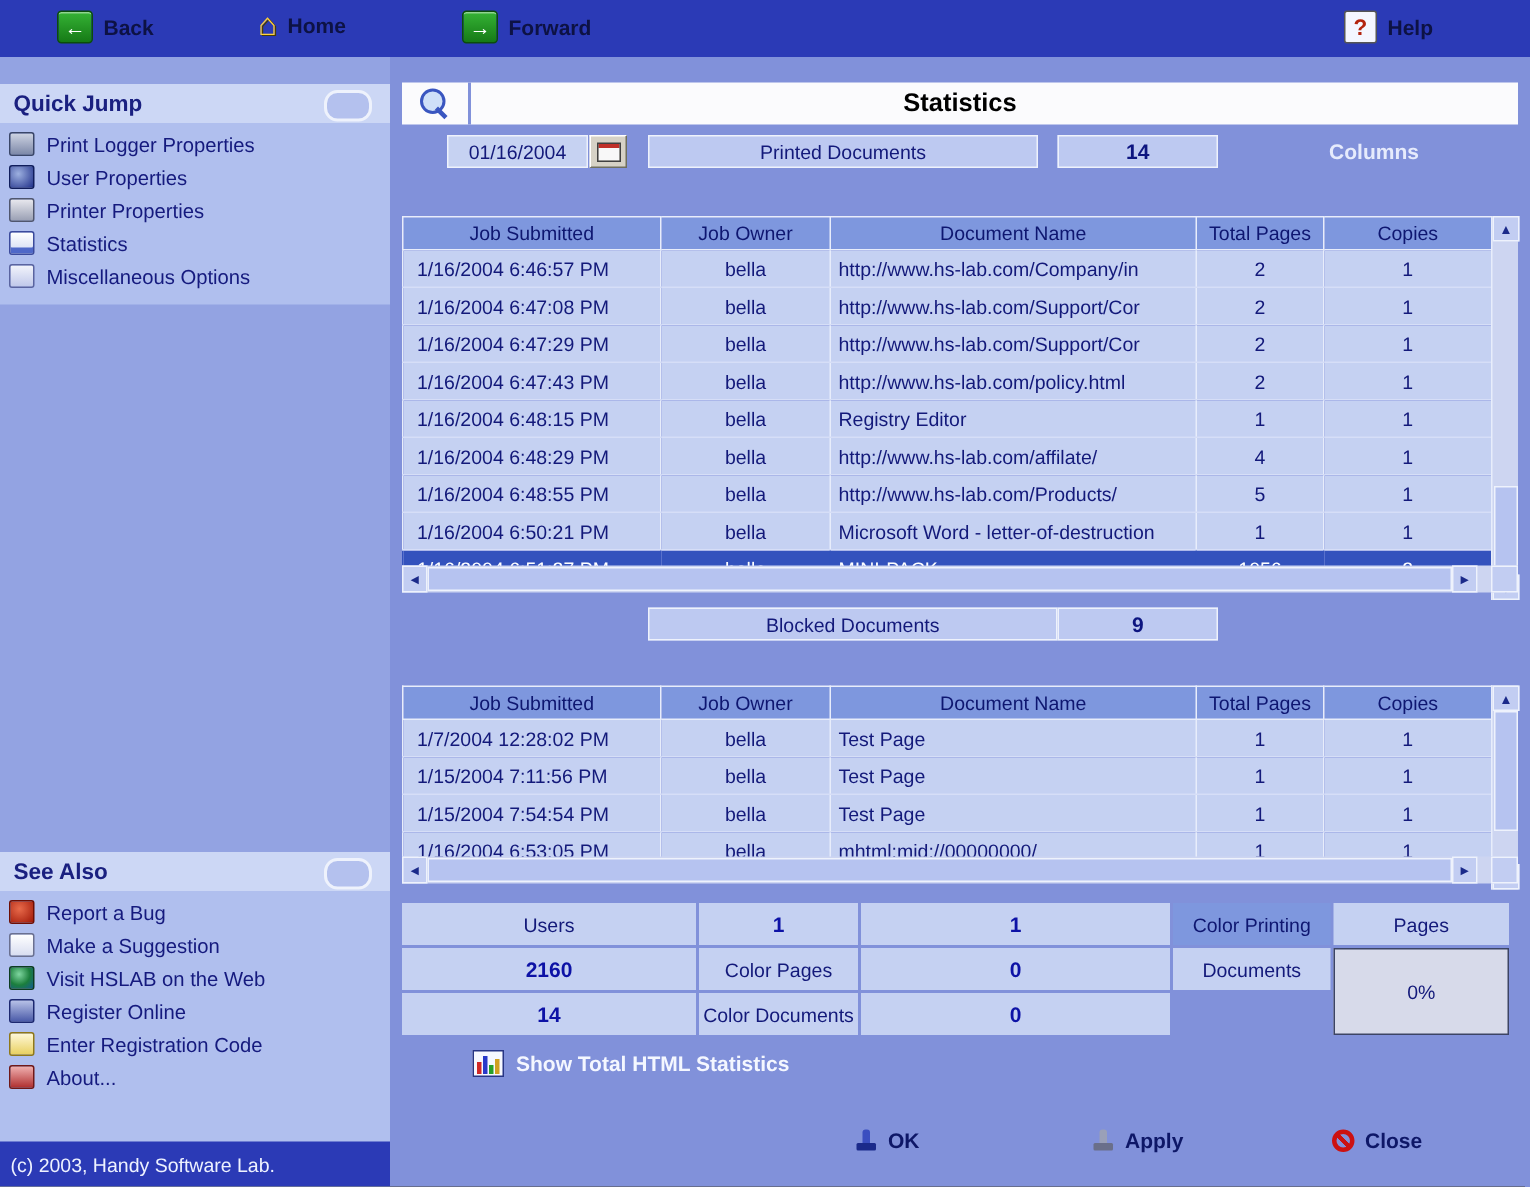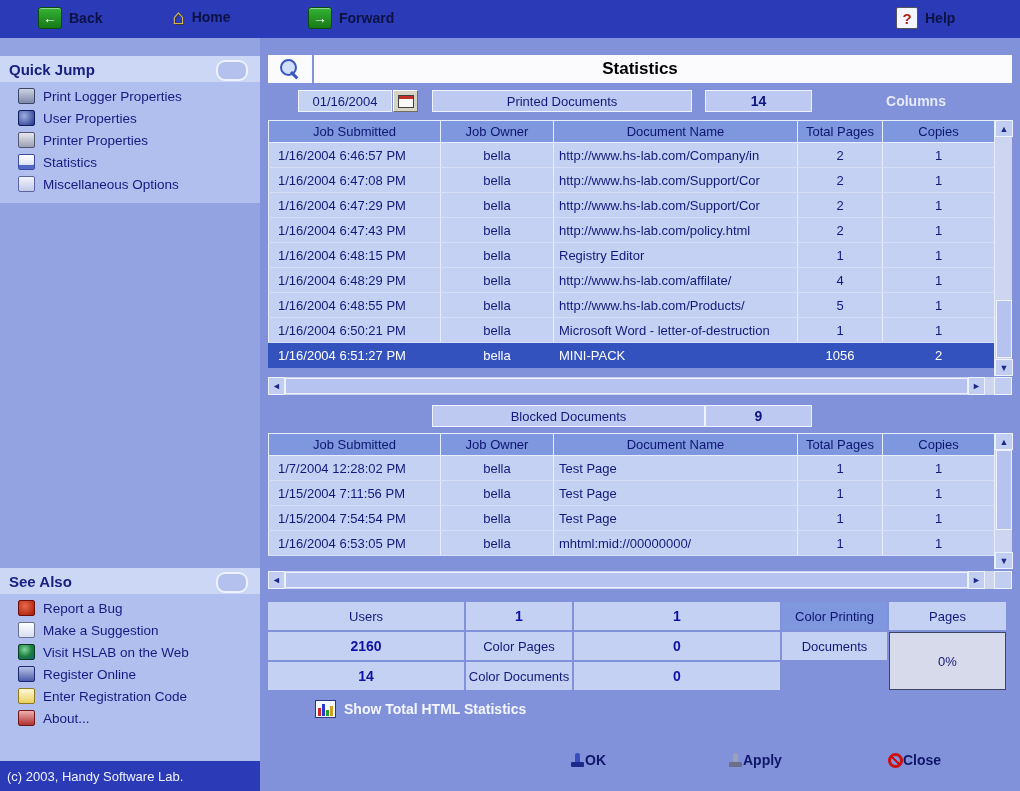--- a/index.html
+++ b/index.html
@@ -19,21 +19,21 @@
           color:#b3240e;font-weight:bold;display:flex;align-items:center;justify-content:center;font-size:15px;}
 
   
   .sidebar{position:absolute;left:0;top:38px;width:260px;height:753px;background:#93a3e2;}
   .side-header{position:absolute;left:0;width:260px;height:26px;background:#ccd7f5;
           display:flex;align-items:center;padding-left:9px;box-sizing:border-box;
           font-weight:bold;font-size:15px;color:#1a2080;}
   .side-header .deco{position:absolute;right:12px;top:4px;width:28px;height:17px;
           border:2px solid #eef2fc;border-radius:9px;background:#b4c1ee;}
   .side-list{position:absolute;left:0;width:260px;background:#b0bfee;margin:0;padding:3px 0 0 0;list-style:none;}
-  .side-item{display:flex;align-items:center;height:22px;padding-left:18px;
+  .side-item{display:flex;align-items:center;height:22px;padding-left:6px;
           font-size:13.5px;color:#151a7e;cursor:pointer;white-space:nowrap;}
   .side-item .sicon{width:15px;height:14px;margin-right:8px;border-radius:2px;flex:none;}
   .logger-properties-icon{background:linear-gradient(#cdd3e2,#7d88a8);border:1px solid #3a4668;}
   .user-properties-icon{background:radial-gradient(circle at 35% 35%,#9db0e0,#20308a);border:1px solid #101d5c;border-radius:50%;}
   .printer-properties-icon{background:linear-gradient(#e8e8ee,#9aa0b4);border:1px solid #50566e;}
   .statistics-icon{background:linear-gradient(#ffffff,#cfd8f2);border:1px solid #3b4a9c;box-shadow:inset 0 -4px 0 #4f68c8;}
   .misc-options-icon{background:linear-gradient(#f2f4fb,#c0c8ea);border:1px solid #5a64a0;}
   .updates-icon{background:linear-gradient(#dfe6fa,#8898cc);border:1px solid #2c3a80;}
   .bug-icon{background:radial-gradient(circle at 40% 35%,#e86a4a,#a01808);border:1px solid #6e0e04;border-radius:50%;}
   .suggestion-icon{background:linear-gradient(#ffffff,#d8ddf0);border:1px solid #6a7090;}
@@ -64,21 +64,21 @@
           display:flex;align-items:center;justify-content:center;cursor:pointer;}
   .cal-glyph{width:14px;height:11px;background:linear-gradient(#c03028 0 3px,#f8f8f8 3px);border:1px solid #404040;}
   .hcell{position:absolute;top:52px;height:22px;background:#bdc9f1;border:1px solid #eef2fc;
           box-sizing:border-box;display:flex;align-items:center;justify-content:center;
           font-size:13px;color:#13197a;}
   .hcell.bold{font-weight:bold;font-size:14px;color:#0d1580;}
   .columns-label{position:absolute;left:560px;top:52px;width:192px;height:22px;display:flex;
           align-items:center;justify-content:center;color:#e6ebfc;font-weight:bold;font-size:14px;}
 
   
-  .grid-wrap{position:absolute;left:8px;width:744px;}
+  .grid-wrap{position:absolute;left:8px;width:744px;margin-top:24px;}
   .grid{border-collapse:collapse;table-layout:fixed;width:726px;}
   .grid th{height:21px;background:#7e97de;color:#0e1670;font-weight:normal;font-size:13px;
           border:1px solid #e8edfb;overflow:hidden;white-space:nowrap;padding:0 3px;}
   .grid td{height:25px;background:#c5d1f2;font-size:13px;color:#13197a;
           border-left:1px solid #e8edfb;border-right:1px solid #e8edfb;border-bottom:1px solid #d6def7;
           padding:0 5px;overflow:hidden;white-space:nowrap;box-sizing:border-box;}
   .grid td.c0{padding-left:9px;text-align:left;}
   .grid td.c1{text-align:center;}
   .grid td.c2{text-align:left;}
   .grid td.c3,.grid td.c4{text-align:center;}
@@ -109,21 +109,21 @@
   .show-total{position:absolute;left:55px;top:662px;display:flex;align-items:center;gap:8px;
           color:#f4f7ff;font-weight:bold;font-size:14px;cursor:pointer;}
   .chart-icon{display:flex;align-items:flex-end;gap:1px;height:14px;padding:1px 2px;background:#f6f8ff;border:1px solid #273584;}
   .chart-icon span{width:3px;display:block;}
   .bar-r{height:8px;background:#d02828;}
   .bar-b{height:12px;background:#2838c8;}
   .bar-g{height:6px;background:#28a028;}
   .bar-y{height:10px;background:#d0a020;}
 
   
-  .action-btn{position:absolute;top:714px;display:flex;align-items:center;
+  .action-btn{position:absolute;top:714px;display:flex;align-items:center;gap:7px;
           font-weight:bold;font-size:14px;color:#0e1767;cursor:pointer;}
   .stamp-icon{position:relative;width:15px;height:14px;flex:none;}
   .stamp-icon::before{content:"";position:absolute;left:1px;bottom:0;width:13px;height:5px;background:#1b2a8a;border-radius:1px;}
   .stamp-icon::after{content:"";position:absolute;left:5px;top:0;width:5px;height:9px;background:#3a4ec0;border-radius:2px 2px 0 0;}
   .stamp-icon.gray::before{background:#6a6f8a;}
   .stamp-icon.gray::after{background:#9aa0b8;}
   .close-icon{width:15px;height:15px;border:3px solid #cc1111;border-radius:50%;box-sizing:border-box;flex:none;
           background:linear-gradient(45deg,transparent 40%,#cc1111 40% 60%,transparent 60%);}
 </style>
 </head>

